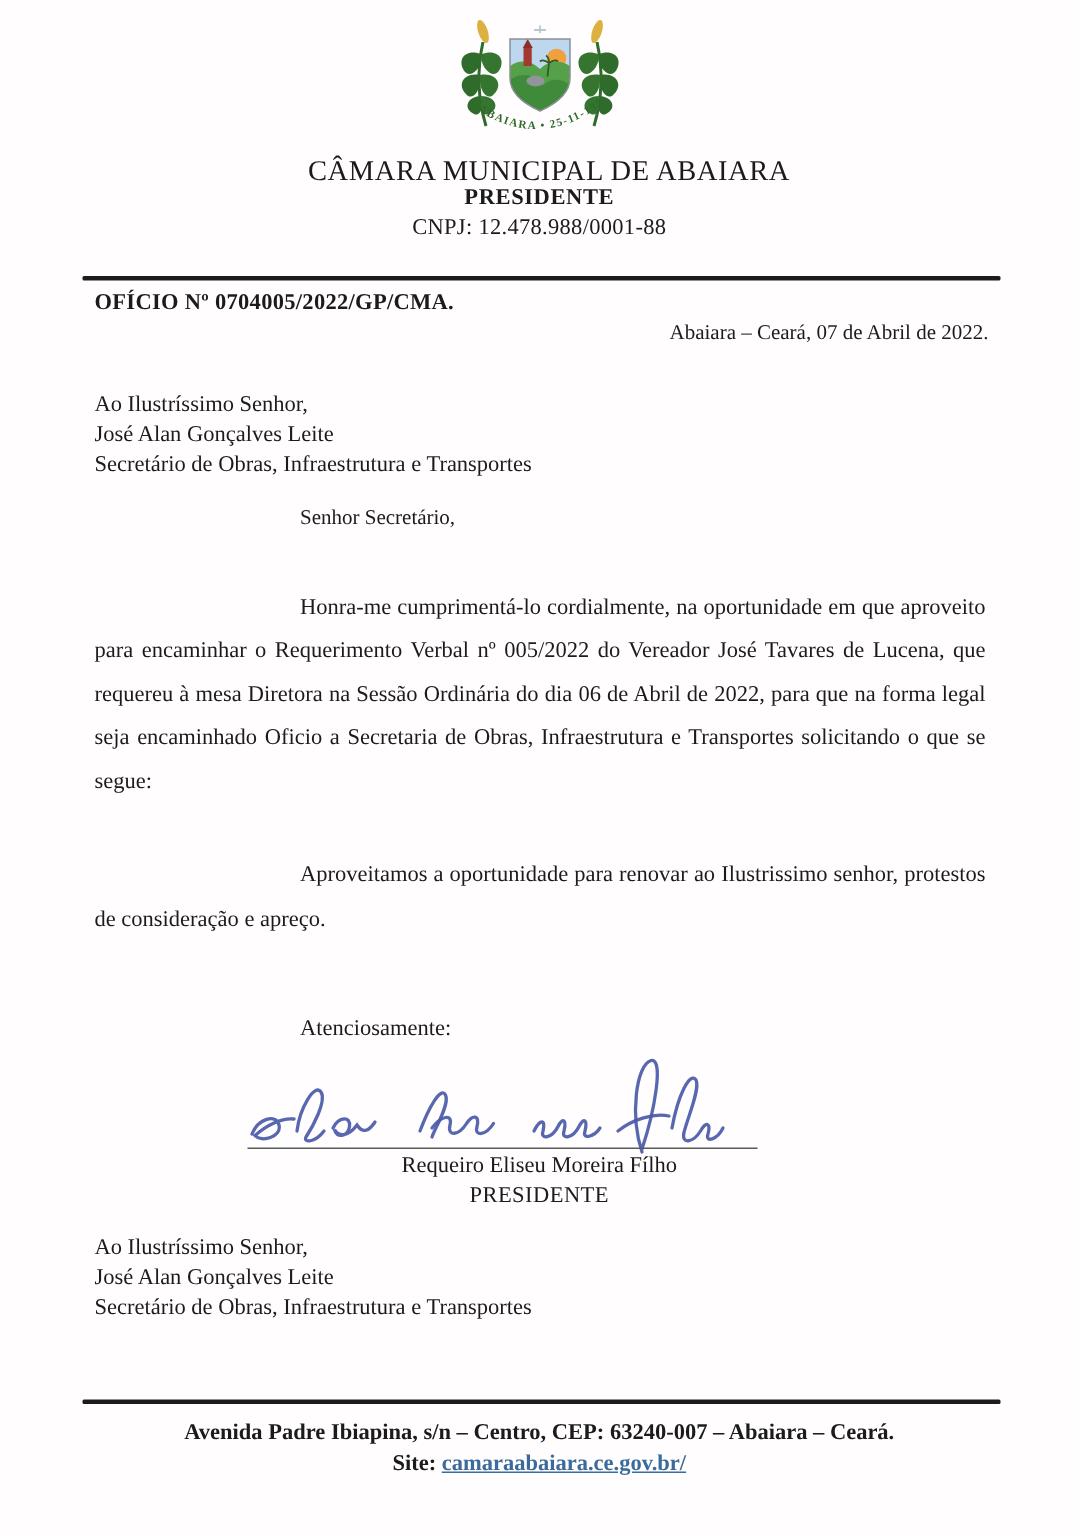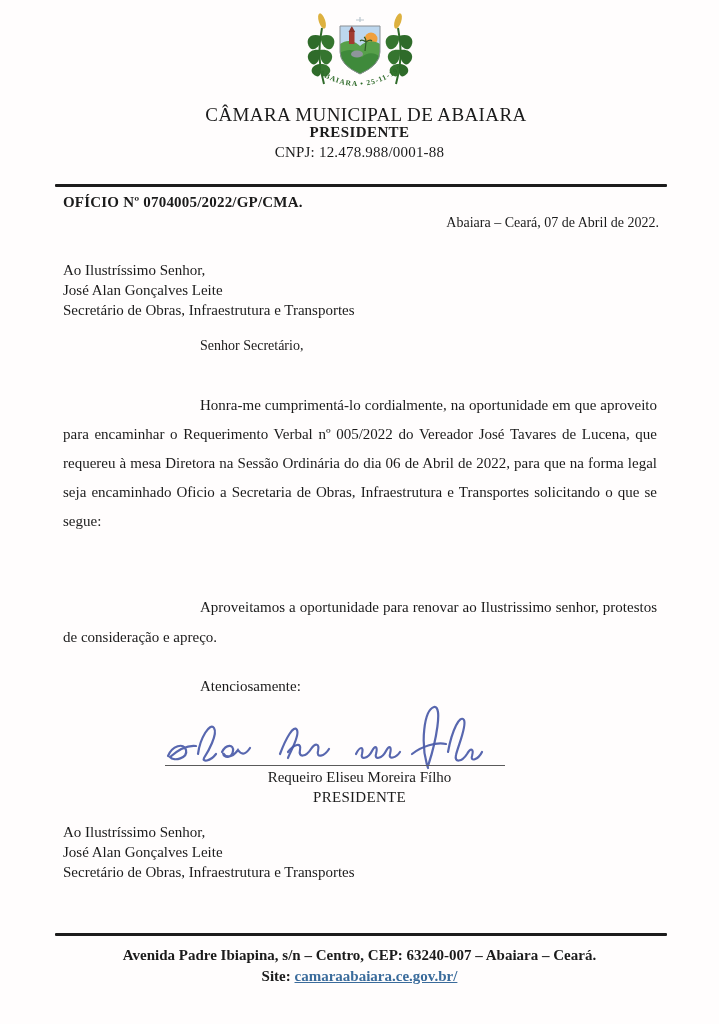--- a/index.html
+++ b/index.html
@@ -41,21 +41,21 @@
 
   .greeting{left:200px;top:338px;font-size:14px;}
 
   .para{
     left:63px;width:594px;
     font-size:15px;
     text-align:justify;
   }
   .p1{top:391px;line-height:29px;text-indent:137px;}
   .p2{top:503px;line-height:30px;text-indent:137px;font-weight:bold;}
-  .p3{top:592px;line-height:30px;text-indent:137px;}
+  .p3{top:568px;line-height:30px;text-indent:137px;}
 
   .closing{left:200px;top:678px;font-size:15px;}
 
   .signature-svg{left:160px;top:698px;width:350px;height:76px;}
   .signature-svg path{fill:none;stroke:var(--color-signature);stroke-width:2.2;stroke-linecap:round;opacity:.92;}
   .signature-line{left:165px;top:765px;width:340px;height:0;border-top:1.5px solid #5a5a5a;}
 
   .signer-name{top:769px;font-size:15px;}
   .signer-role{top:789px;font-size:15px;letter-spacing:.3px;}
 

